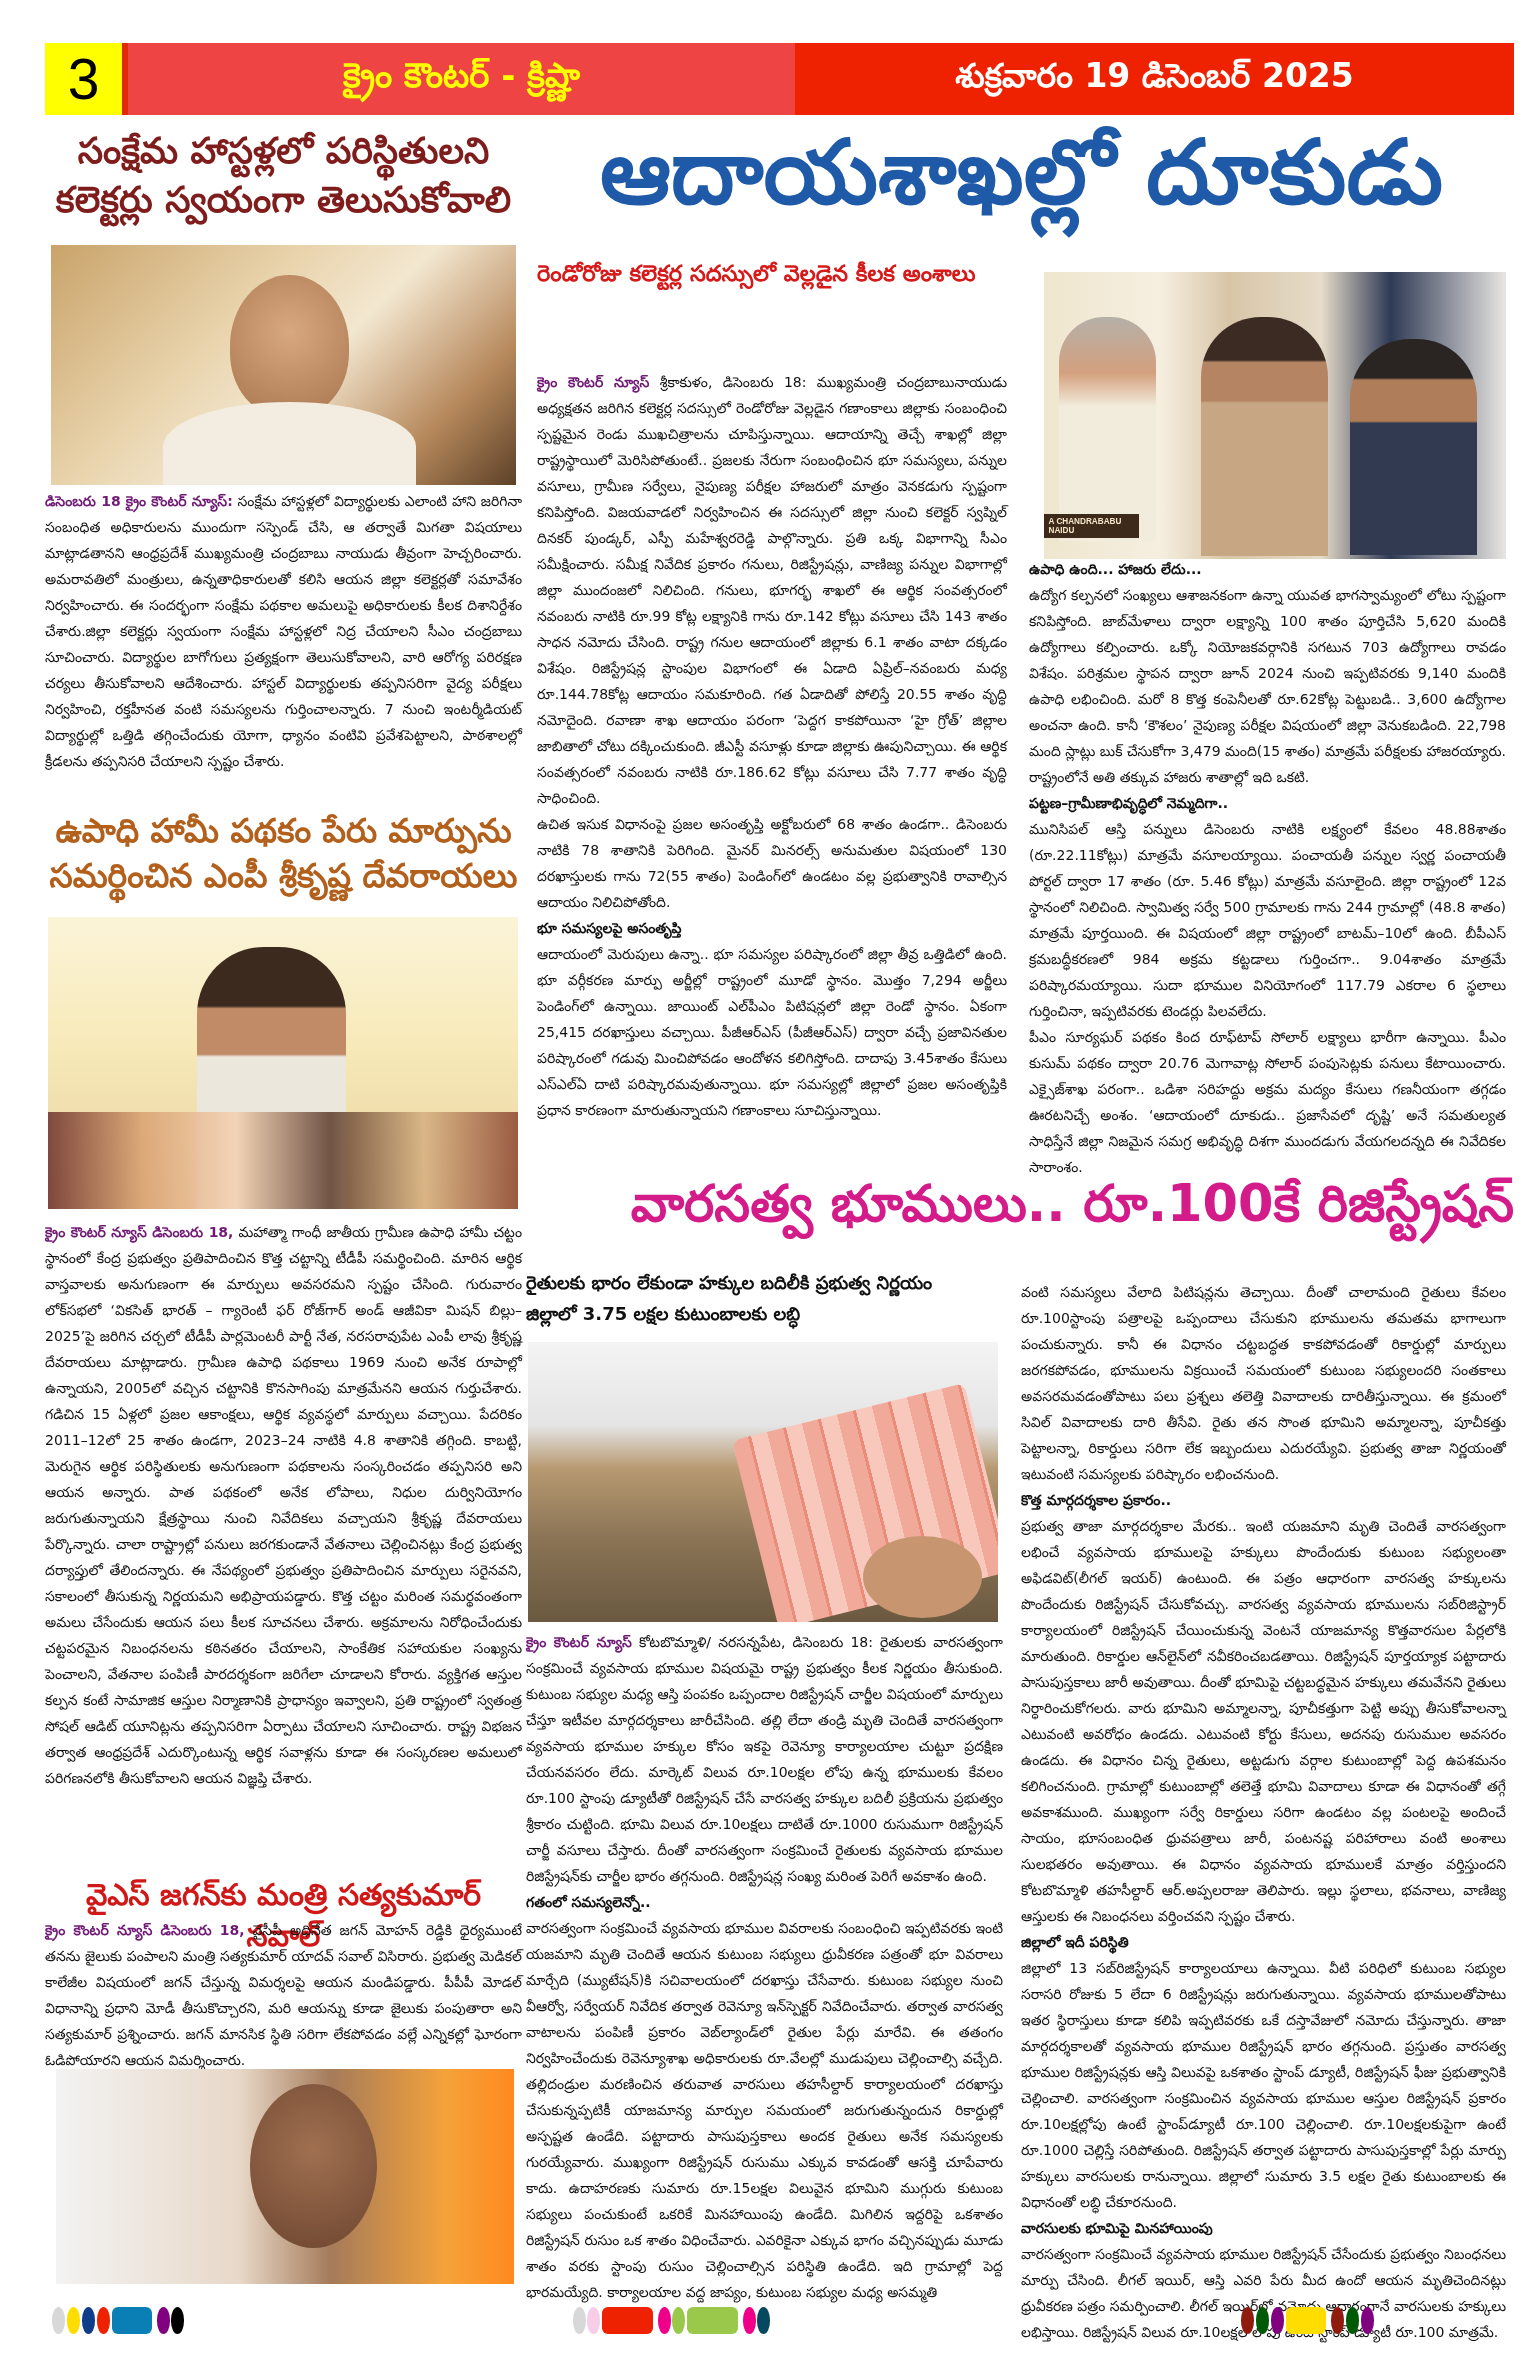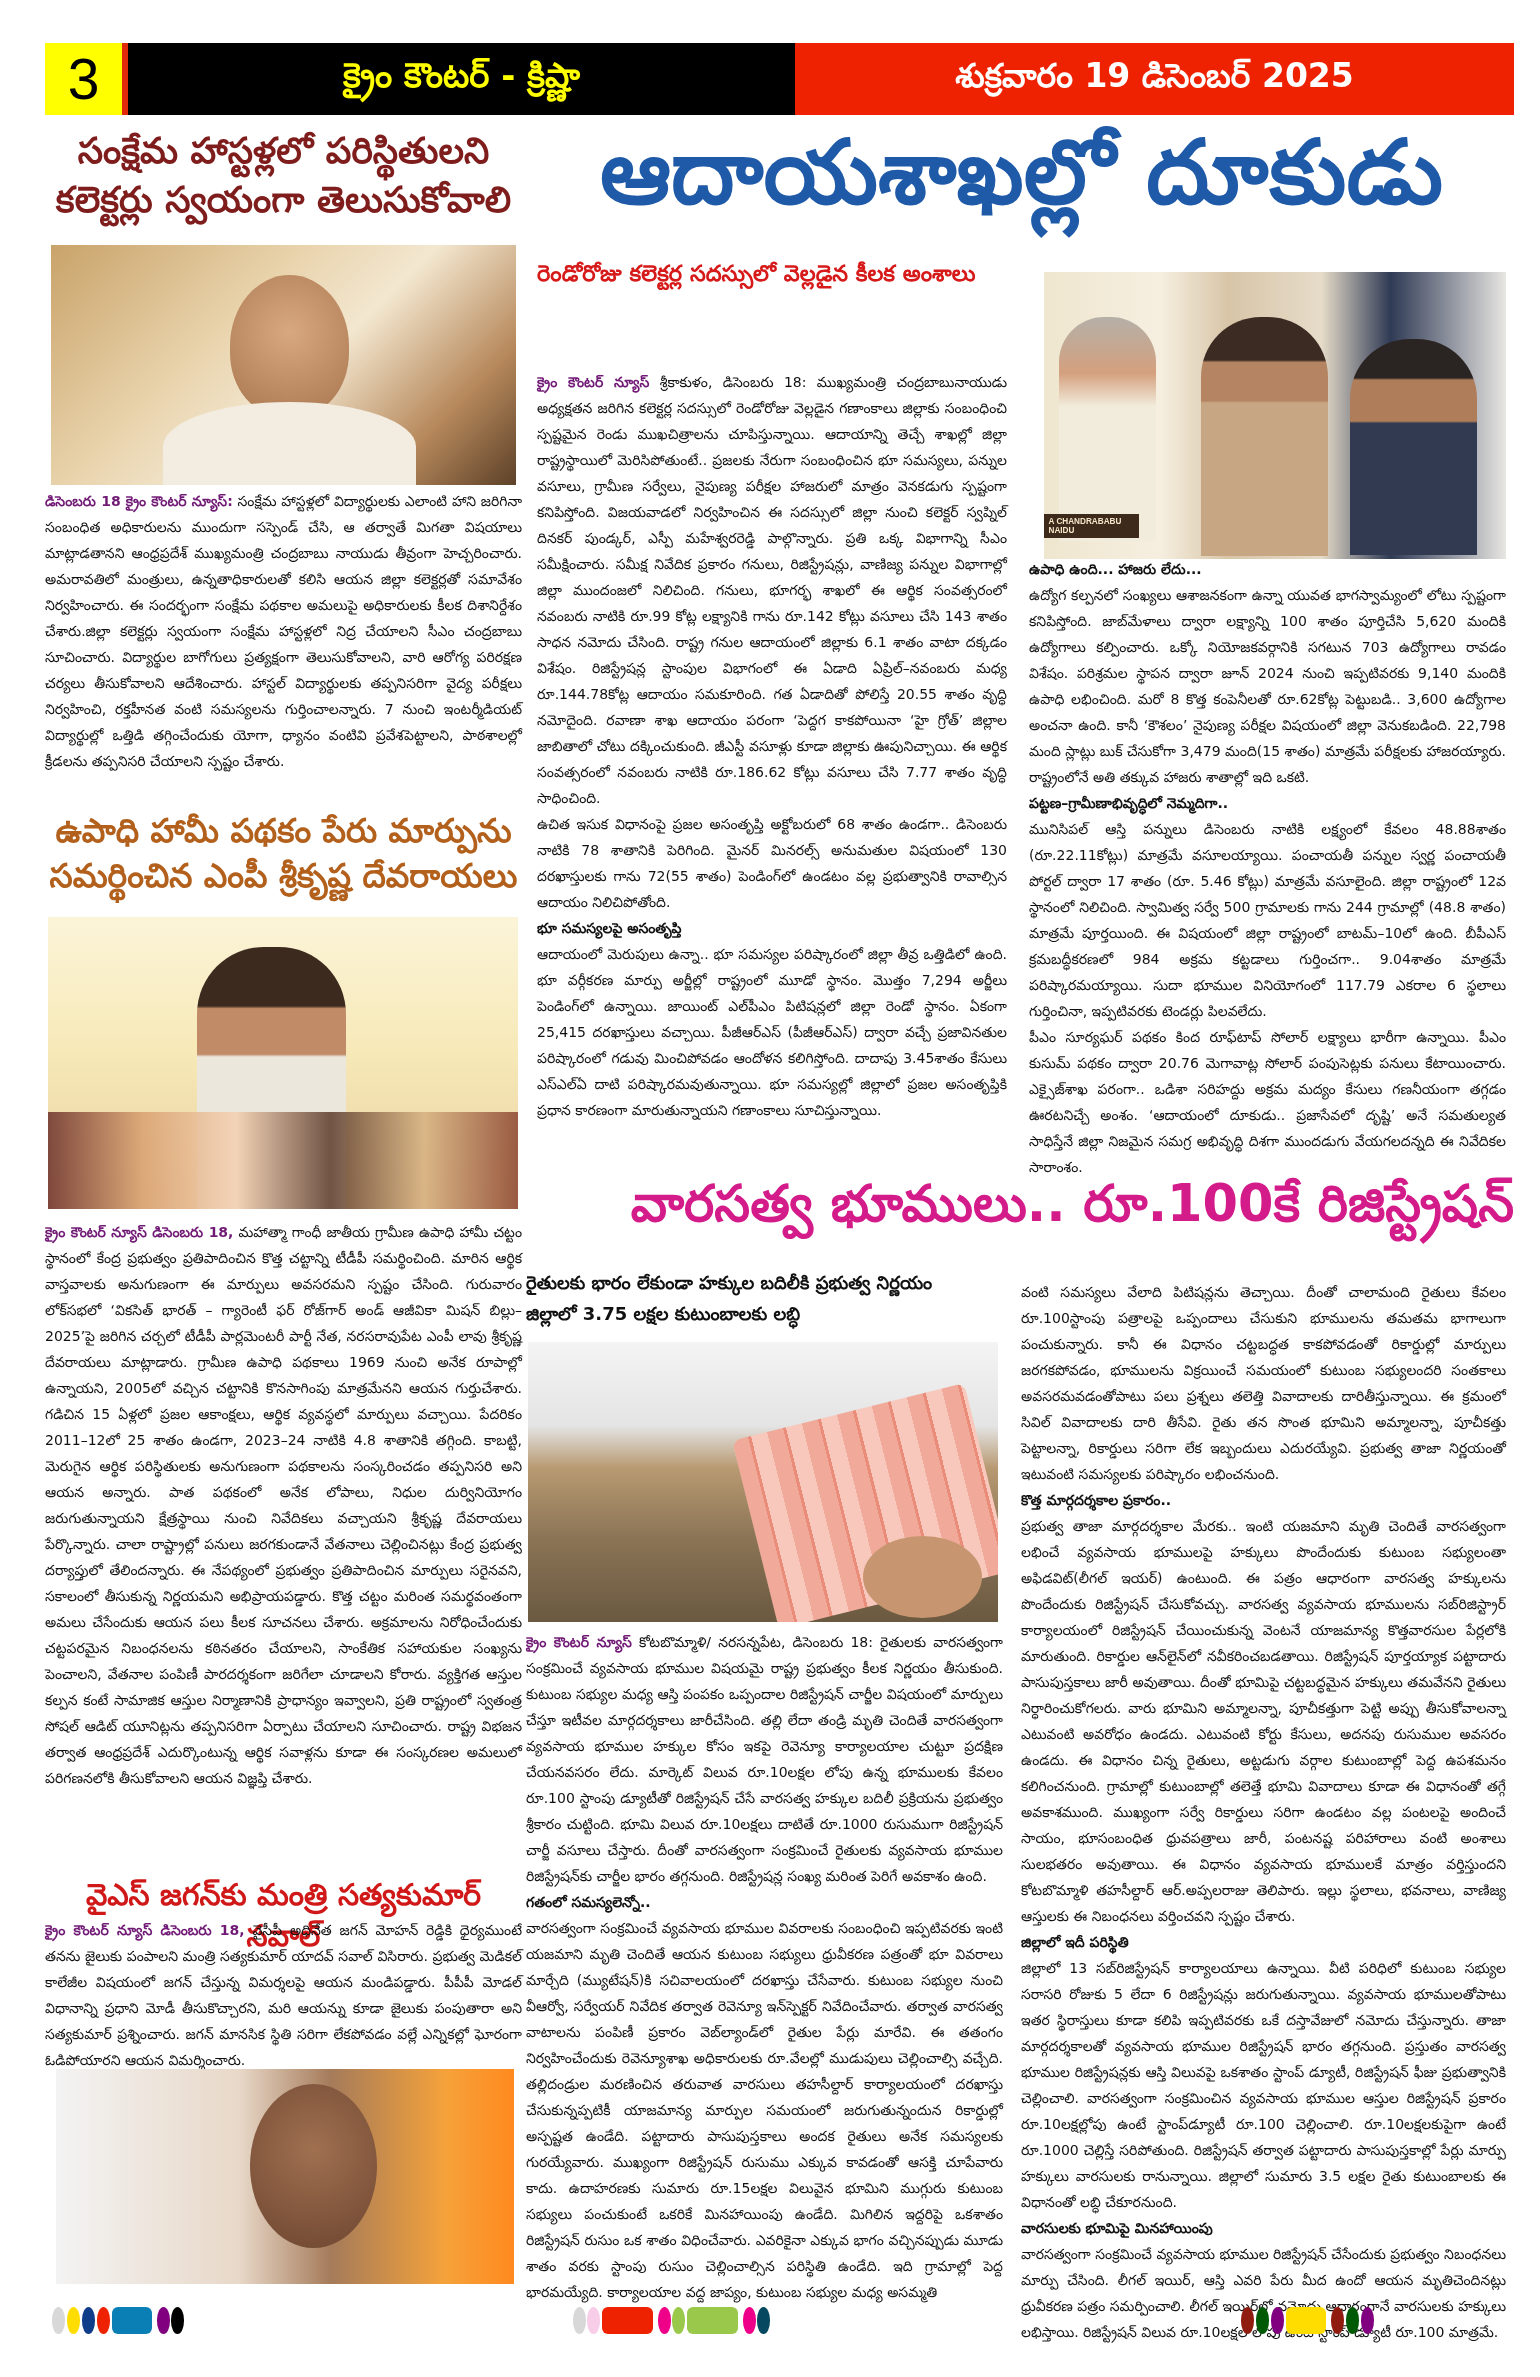--- a/index.html
+++ b/index.html
@@ -61,21 +61,21 @@
   
   .footer { position: absolute; top: 2307px; left: 0; width: 1541px; height: 27px; }
   .dot { position: absolute; top: 0; width: 13.4px; height: 27px; border-radius: 50%; }
   .blk { position: absolute; top: 0; height: 27px; border-radius: 6px; }
 </style>
 </head>
 <body>
 
 <div class="masthead">
   <div class="page-num" style="background: rgb(255, 255, 0);">3</div>
-  <div class="section-band" style="background: #000000; color: rgb(255, 255, 0);">క్రైం కౌంటర్ - క్రిష్ణా</div>
+  <div class="section-band" style="background: #ef4444; color: rgb(255, 255, 0);">క్రైం కౌంటర్ - క్రిష్ణా</div>
   <div class="date-band" style="background: rgb(238, 34, 0); color: rgb(255, 255, 255);">శుక్రవారం 19 డిసెంబర్ 2025</div>
 </div>
 
 <div class="abs headline h-left-1" style="color: #7f1d1d;">సంక్షేమ హాస్టళ్లలో పరిస్థితులని కలెక్టర్లు స్వయంగా తెలుసుకోవాలి</div>
 <div class="photo photo-cbn">
   <div class="face"></div>
   <div class="shirt"></div>
 </div>
 <div class="abs body-text col-left-1">
   <span class="dateline">డిసెంబరు 18 క్రైం కౌంటర్ న్యూస్:</span>

